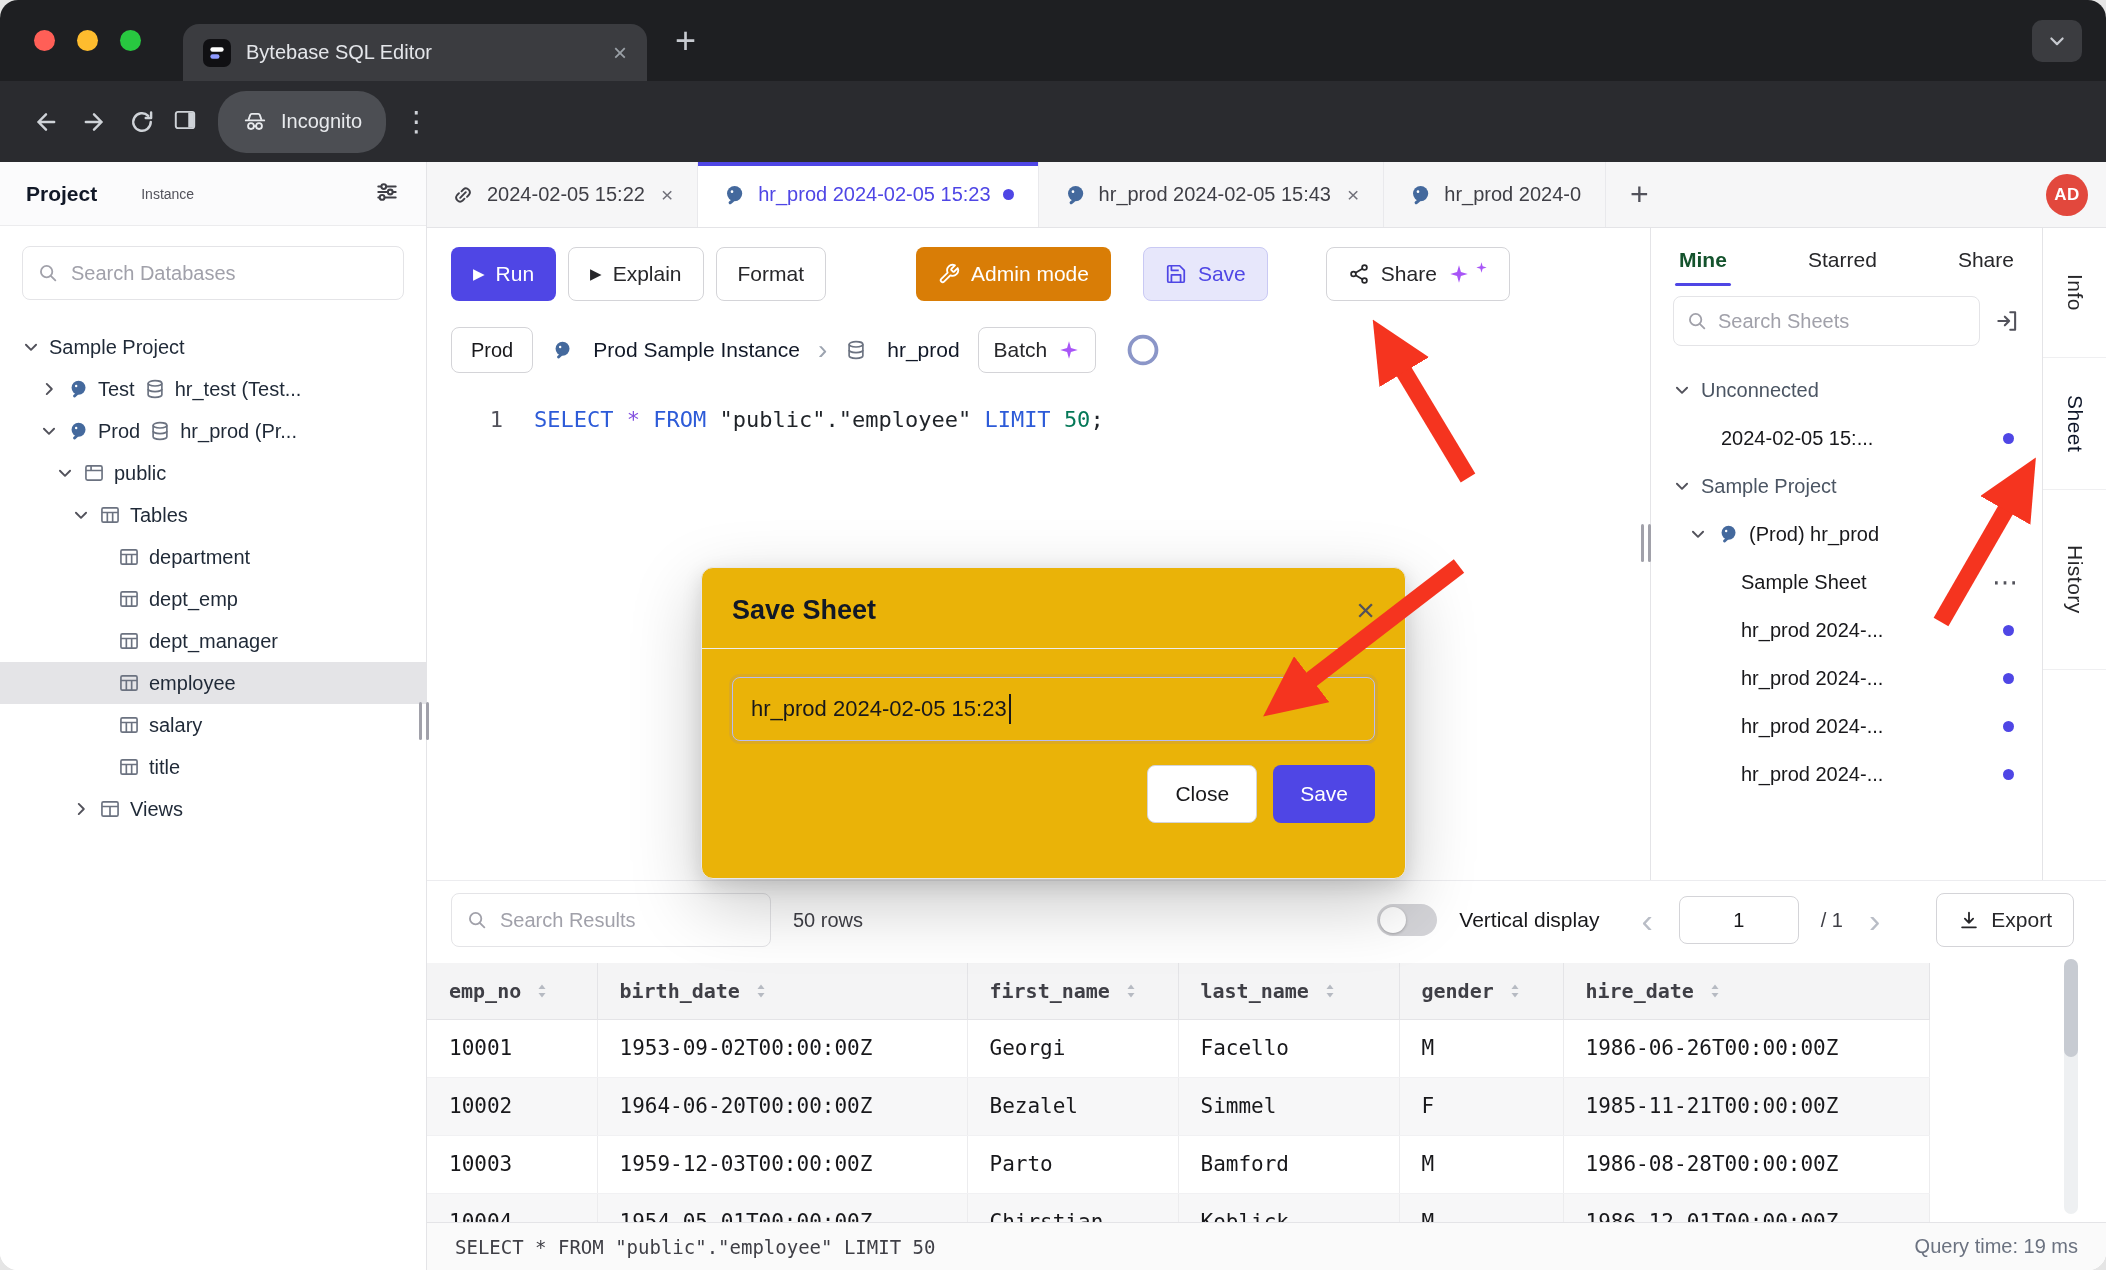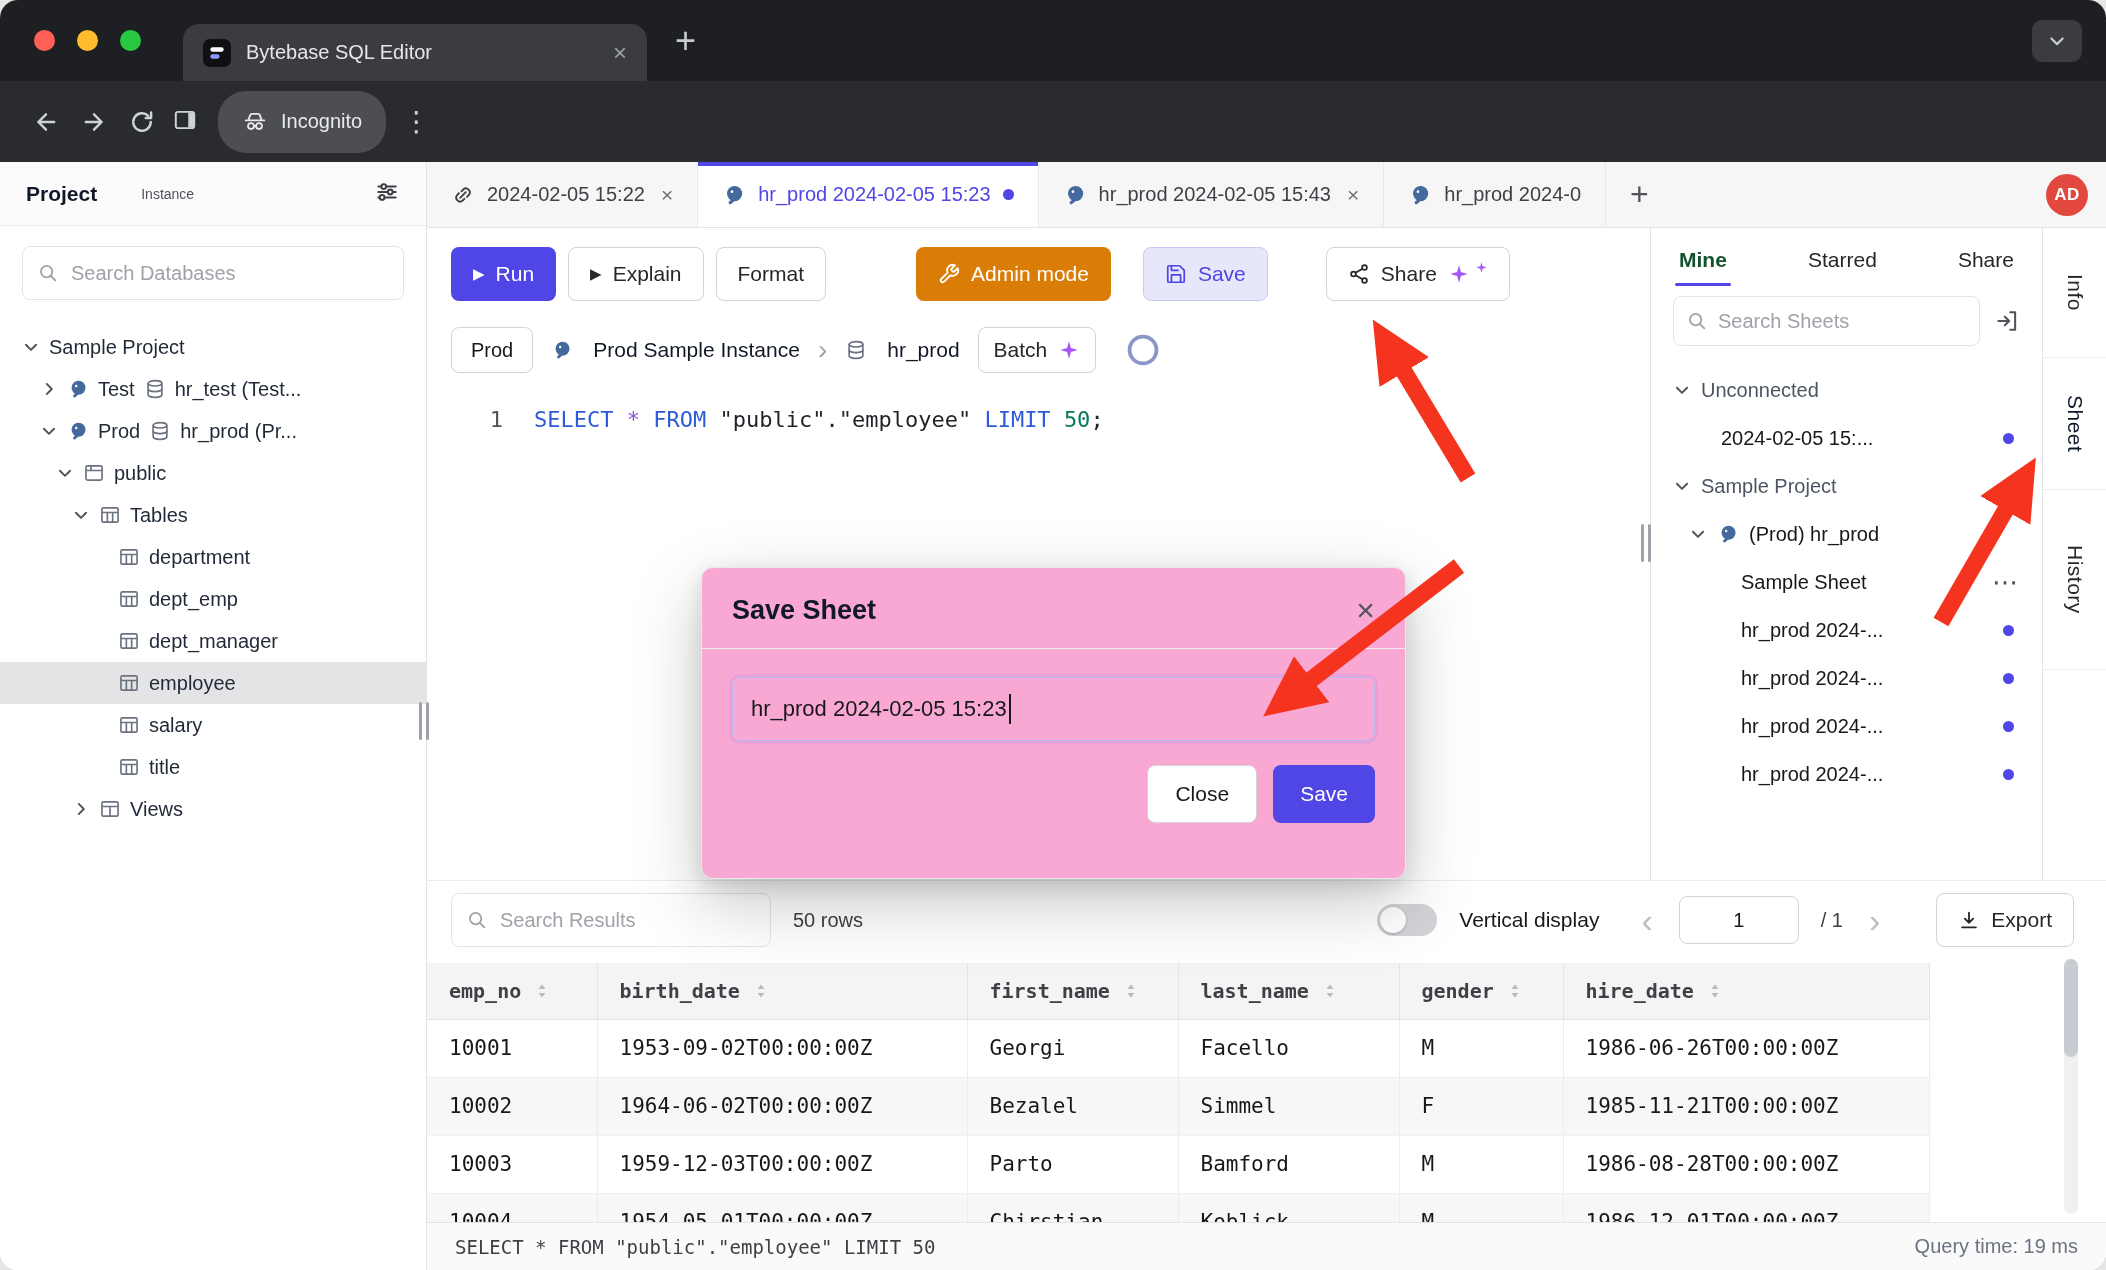--- a/index.html
+++ b/index.html
@@ -154,21 +154,21 @@
   tbody tr:nth-child(even) td{background:#f7f7f8}
   .vtrack{position:absolute;right:28px;top:78px;bottom:8px;width:14px;border-radius:7px;background:#eef0f2}
   .vthumb{width:14px;height:98px;border-radius:7px;background:#c7cbd2}
 
   
   .statusbar{height:48px;border-top:1px solid #e4e4e7;background:#fafafa;display:flex;align-items:center;padding:0 28px}
   .statusq{font-family:"DejaVu Sans Mono",monospace;font-size:19px;color:#3f3f46;white-space:nowrap}
   .qtime{margin-left:auto;color:#6b7280;font-size:20px;white-space:nowrap}
 
   
-  .modal{position:absolute;left:701px;top:567px;width:705px;height:312px;background:#f9a8d4;border-radius:12px;border:1px solid #e8e8ec;box-shadow:0 24px 70px rgba(0,0,0,.22),0 6px 20px rgba(0,0,0,.12);z-index:600;display:flex;flex-direction:column}
+  .modal{position:absolute;left:701px;top:567px;width:705px;height:312px;background:#eab308;border-radius:12px;border:1px solid #e8e8ec;box-shadow:0 24px 70px rgba(0,0,0,.22),0 6px 20px rgba(0,0,0,.12);z-index:600;display:flex;flex-direction:column}
   .modal-h{display:flex;align-items:center;justify-content:space-between;padding:26px 30px 22px}
   .modal-title{font-size:27px;font-weight:600;color:#111827}
   .modal-x{color:#52525b;font-size:32px;line-height:1}
   .modal-div{height:1px;background:#ececee}
   .modal-b{padding:28px 30px 24px}
   .minput{height:64px;border:1px solid #b9bcf2;border-radius:8px;box-shadow:0 0 0 3px rgba(99,102,241,.10);display:flex;align-items:center;padding:0 18px;font-size:22px;color:#18181b}
   .caret{display:inline-block;width:2px;height:30px;background:#18181b;margin-left:2px;animation:blink 1.1s step-end infinite}
   @keyframes blink{50%{opacity:0}}
   .modal-f{display:flex;justify-content:flex-end;gap:16px;padding:0 30px}
   .mbtn{height:58px;border-radius:8px;font-size:21px;display:flex;align-items:center;justify-content:center;padding:0 27px;font-family:inherit;cursor:pointer}
@@ -768,21 +768,21 @@
                 <tr>
                   <td>10001</td>
                   <td>1953-09-02T00:00:00Z</td>
                   <td>Georgi</td>
                   <td>Facello</td>
                   <td>M</td>
                   <td>1986-06-26T00:00:00Z</td>
                 </tr>
                 <tr>
                   <td>10002</td>
-                  <td>1964-06-02T00:00:00Z</td>
+                  <td>1964-06-20T00:00:00Z</td>
                   <td>Bezalel</td>
                   <td>Simmel</td>
                   <td>F</td>
                   <td>1985-11-21T00:00:00Z</td>
                 </tr>
                 <tr>
                   <td>10003</td>
                   <td>1959-12-03T00:00:00Z</td>
                   <td>Parto</td>
                   <td>Bamford</td>

